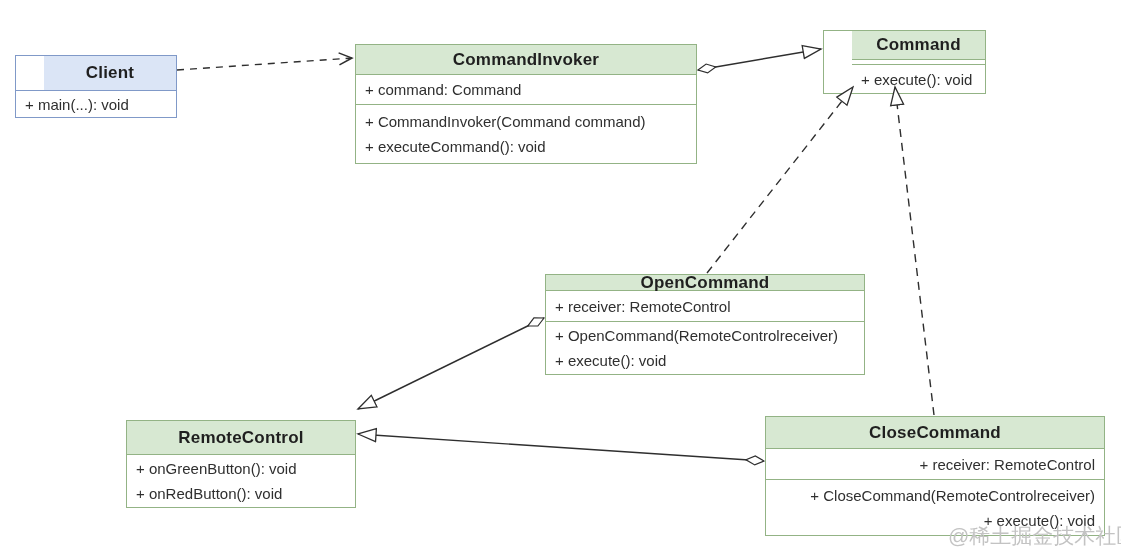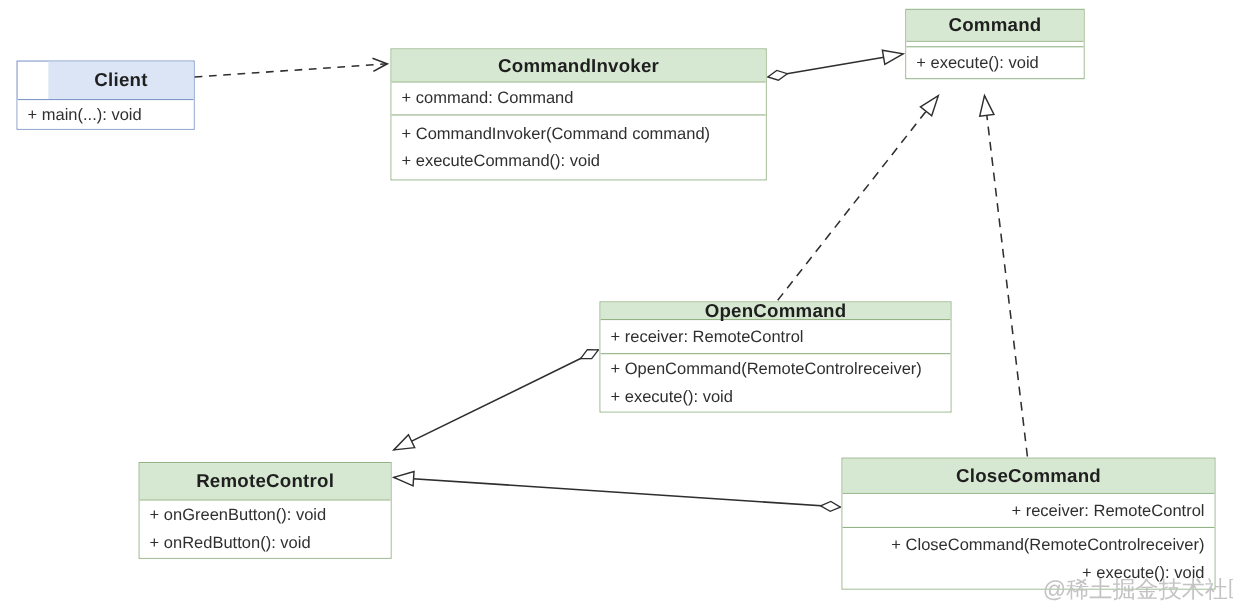--- a/index.html
+++ b/index.html
@@ -79,21 +79,21 @@
     <div class="uml-title" style="height:29px;">CommandInvoker</div>
     <div class="uml-sec" style="height:30px;">
       <div class="uml-line">+ command: Command</div>
     </div>
     <div class="uml-sec" style="height:59px;">
       <div class="uml-line">+ CommandInvoker(Command command)</div>
       <div class="uml-line">+ executeCommand(): void</div>
     </div>
   </div>
 
-  <div class="uml-box" style="left:823px; top:8px; width:163px;">
+  <div class="uml-box" style="left:823px; top:30px; width:163px;padding-left:28px;">
     <div class="uml-title" style="height:28px;">Command</div>
     <div class="uml-sec" style="height:5px;"></div>
     <div class="uml-sec" style="height:29px;">
       <div class="uml-line">+ execute(): void</div>
     </div>
   </div>
 
   <div class="uml-box" style="left:545px; top:274px; width:320px;">
     <div class="uml-title" style="height:15px;">OpenCommand</div>
     <div class="uml-sec" style="height:31px;">

